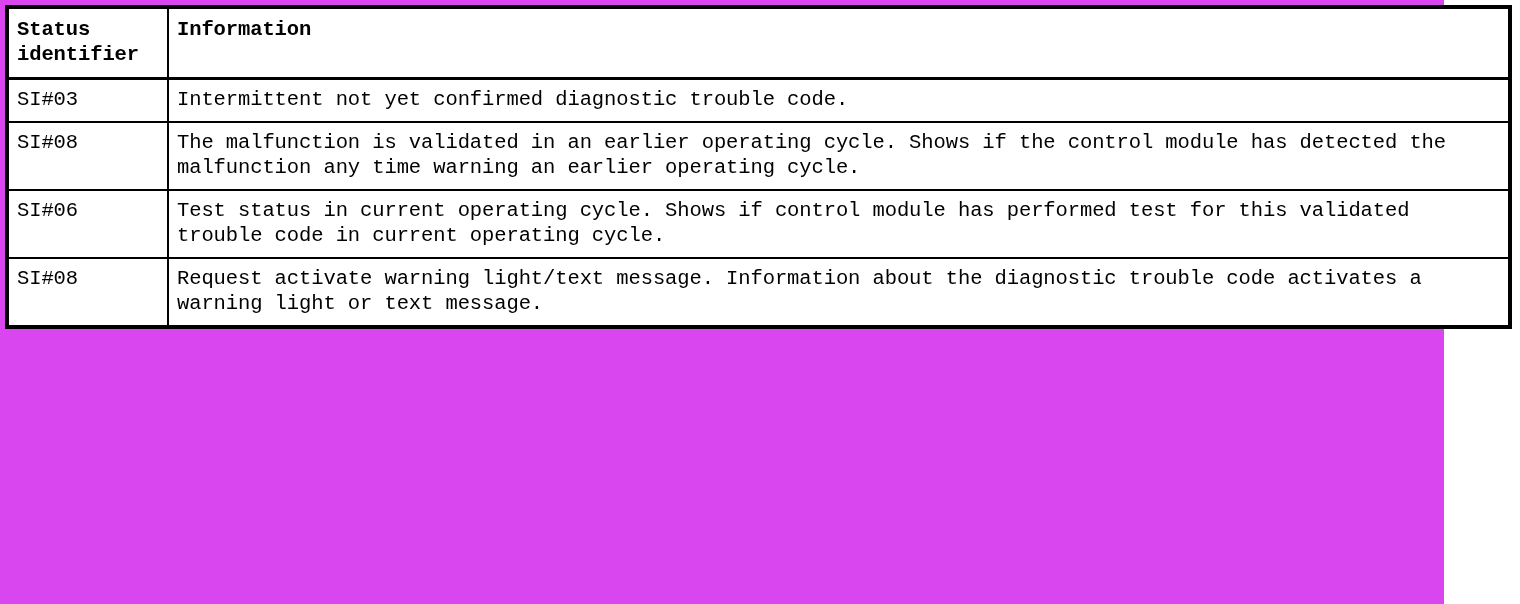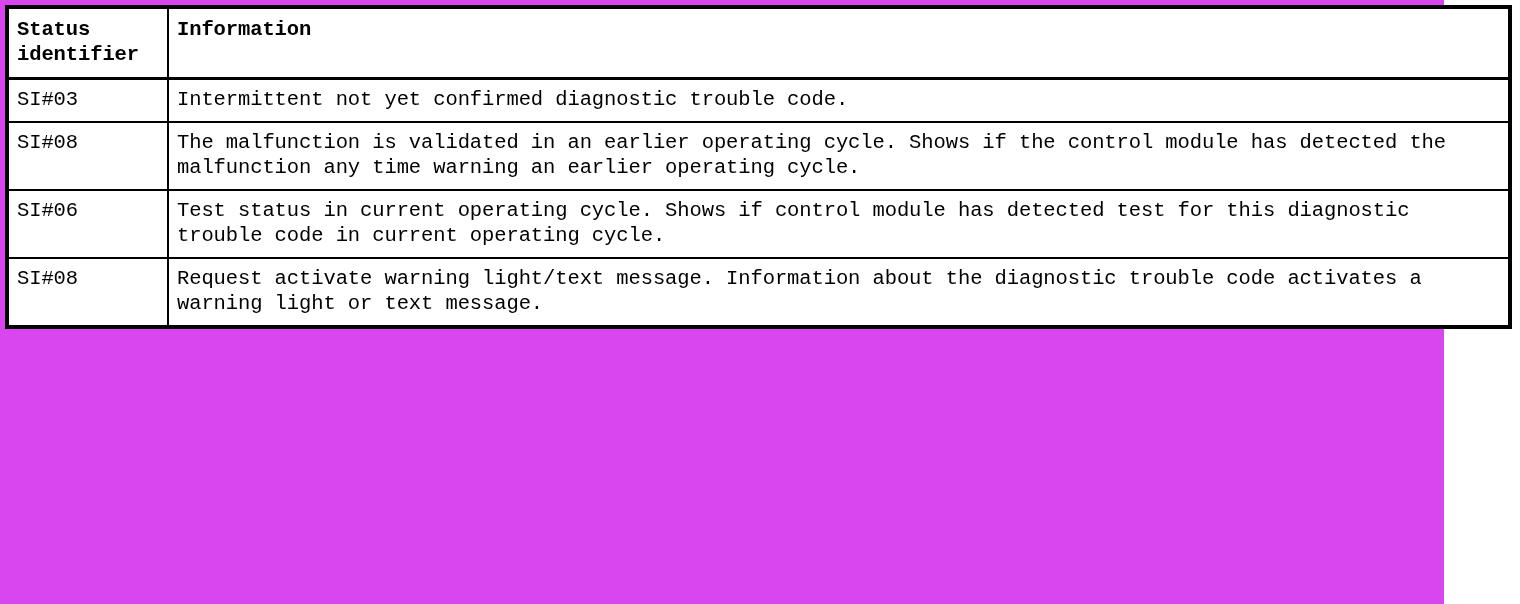--- a/index.html
+++ b/index.html
@@ -94,21 +94,21 @@
       <tr class="r-short">
         <td class="cell-id">SI#03</td>
         <td class="cell-exp">Intermittent not yet confirmed diagnostic trouble code.</td>
       </tr>
       <tr class="r-tall">
         <td class="cell-id">SI#08</td>
         <td class="cell-exp">The malfunction is validated in an earlier operating cycle. Shows if the control module has detected the malfunction any time warning an earlier operating cycle.</td>
       </tr>
       <tr class="r-tall">
         <td class="cell-id">SI#06</td>
-        <td class="cell-exp">Test status in current operating cycle. Shows if control module has detected test for this diagnostic trouble code in current operating cycle.</td>
+        <td class="cell-exp">Test status in current operating cycle. Shows if control module has performed test for this validated trouble code in current operating cycle.</td>
       </tr>
       <tr class="r-tall">
         <td class="cell-id">SI#08</td>
         <td class="cell-exp">Request activate warning light/text message. Information about the diagnostic trouble code activates a warning light or text message.</td>
       </tr>
     </tbody>
   </table>
 </div>
 
 </body></html>

